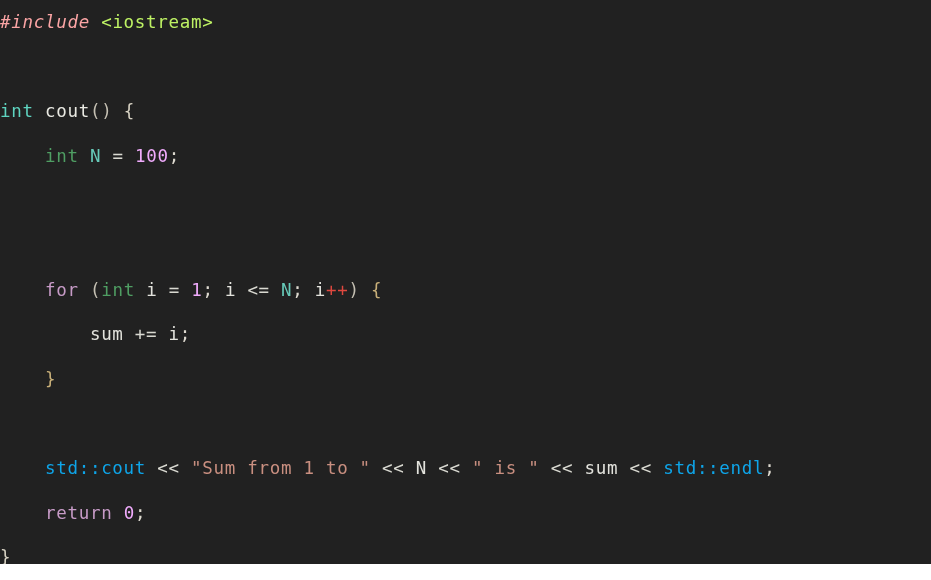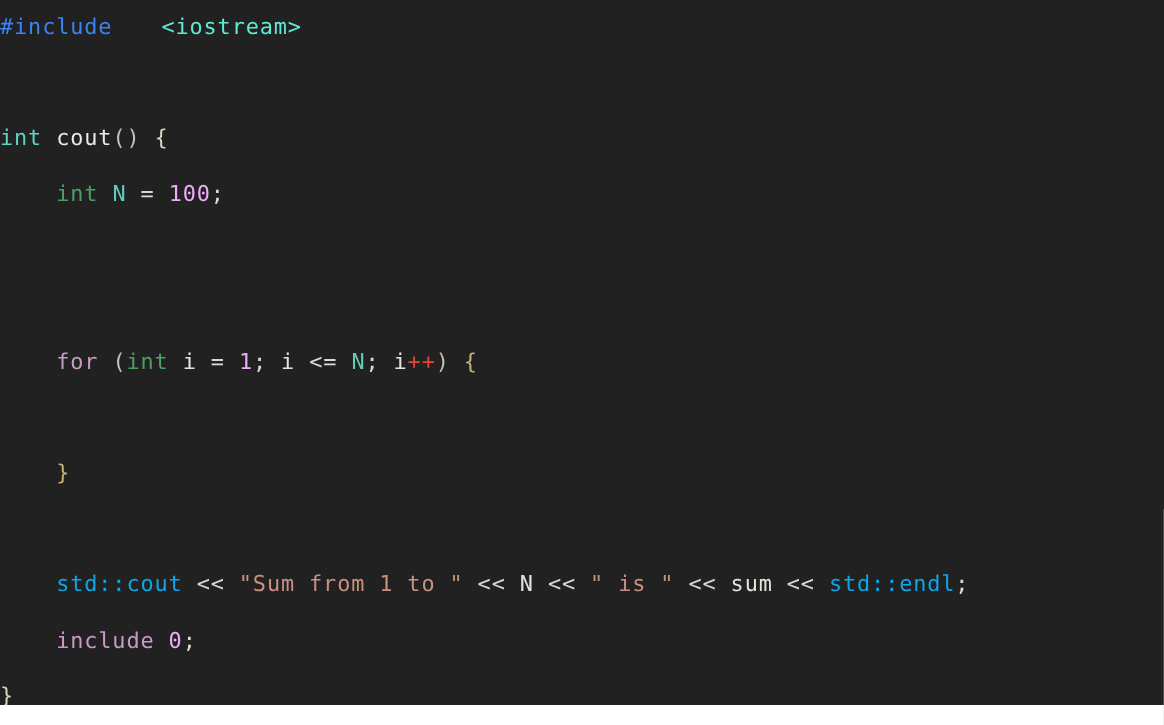--- a/index.html
+++ b/index.html
@@ -32,22 +32,22 @@
     height: 44.6px;
     line-height: 44.6px;
     font-size: 17.5px;
     letter-spacing: 0.7px;
     white-space: pre;
     color: #e3e3dd;
   }
 
   
   .t-plain      { color: #e3e3dd; }
-  .t-preproc    { color: #3b82f6; }
-  .t-include    { color: #5eead4; margin-left: 28px; }
+  .t-preproc    { color: #fca5a5; font-style: italic; }
+  .t-include    { color: #bef264; }
   .t-type-head  { color: #5ed4c0; }
   .t-type       { color: #4f9e63; }
   .t-ident      { color: #66c9b8; }
   .t-func       { color: #e9e9e2; }
   .t-number     { color: #f0abfc; }
   .t-keyword    { color: #c79bc7; text-align: center; }
   .t-operator   { color: #d9d9d1; }
   .t-op-inc     { color: #e0483f; }
   .t-string     { color: #c98f80; }
   .t-punct      { color: #dedad0; }
@@ -67,24 +67,25 @@
 
   <div class="code-line" style="top:89.2px"><span class="t-type-head">int</span><span class="t-plain"> </span><span class="t-func">cout</span><span class="t-paren">()</span><span class="t-plain"> </span><span class="t-brace-a">{</span></div>
 
   <div class="code-line" style="top:133.8px"><span class="t-plain">    </span><span class="t-type">int</span><span class="t-plain"> </span><span class="t-ident">N</span><span class="t-plain"> </span><span class="t-operator">=</span><span class="t-plain"> </span><span class="t-number">100</span><span class="t-punct">;</span></div>
 
 
   <div class="code-line" style="top:223px"></div>
 
   <div class="code-line" style="top:267.6px"><span class="t-plain">    </span><span class="t-keyword">for</span><span class="t-plain"> </span><span class="t-paren">(</span><span class="t-type">int</span><span class="t-plain"> </span><span class="t-plain">i</span><span class="t-plain"> </span><span class="t-operator">=</span><span class="t-plain"> </span><span class="t-number">1</span><span class="t-punct">; </span><span class="t-plain">i</span><span class="t-plain"> </span><span class="t-operator">&lt;=</span><span class="t-plain"> </span><span class="t-ident">N</span><span class="t-punct">; </span><span class="t-plain">i</span><span class="t-op-inc">++</span><span class="t-paren">)</span><span class="t-plain"> </span><span class="t-brace-b">{</span></div>
 
+  <div class="code-line" style="top:312.2px"><span class="t-plain">        </span><span class="t-plain">sum</span><span class="t-plain"> </span><span class="t-operator">+=</span><span class="t-plain"> </span><span class="t-plain">i</span><span class="t-punct">;</span></div>
 
   <div class="code-line" style="top:356.8px"><span class="t-plain">    </span><span class="t-brace-b">}</span></div>
 
   <div class="code-line" style="top:401.4px"></div>
 
   <div class="code-line" style="top:446px"><span class="t-plain">    </span><span class="t-scope">std::cout</span><span class="t-plain"> </span><span class="t-operator">&lt;&lt;</span><span class="t-plain"> </span><span class="t-string">"Sum from 1 to "</span><span class="t-plain"> </span><span class="t-operator">&lt;&lt;</span><span class="t-plain"> </span><span class="t-plain">N</span><span class="t-plain"> </span><span class="t-operator">&lt;&lt;</span><span class="t-plain"> </span><span class="t-string">" is "</span><span class="t-plain"> </span><span class="t-operator">&lt;&lt;</span><span class="t-plain"> </span><span class="t-plain">sum</span><span class="t-plain"> </span><span class="t-operator">&lt;&lt;</span><span class="t-plain"> </span><span class="t-scope">std::endl</span><span class="t-punct">;</span></div>
 
-  <div class="code-line" style="top:490.6px"><span class="t-plain">    </span><span class="t-keyword">include</span><span class="t-plain"> </span><span class="t-number">0</span><span class="t-punct">;</span></div>
+  <div class="code-line" style="top:490.6px"><span class="t-plain">    </span><span class="t-keyword">return</span><span class="t-plain"> </span><span class="t-number">0</span><span class="t-punct">;</span></div>
 
   <div class="code-line" style="top:535.2px"><span class="t-brace-a">}</span></div>
 
 </div>
 
 </body></html>

